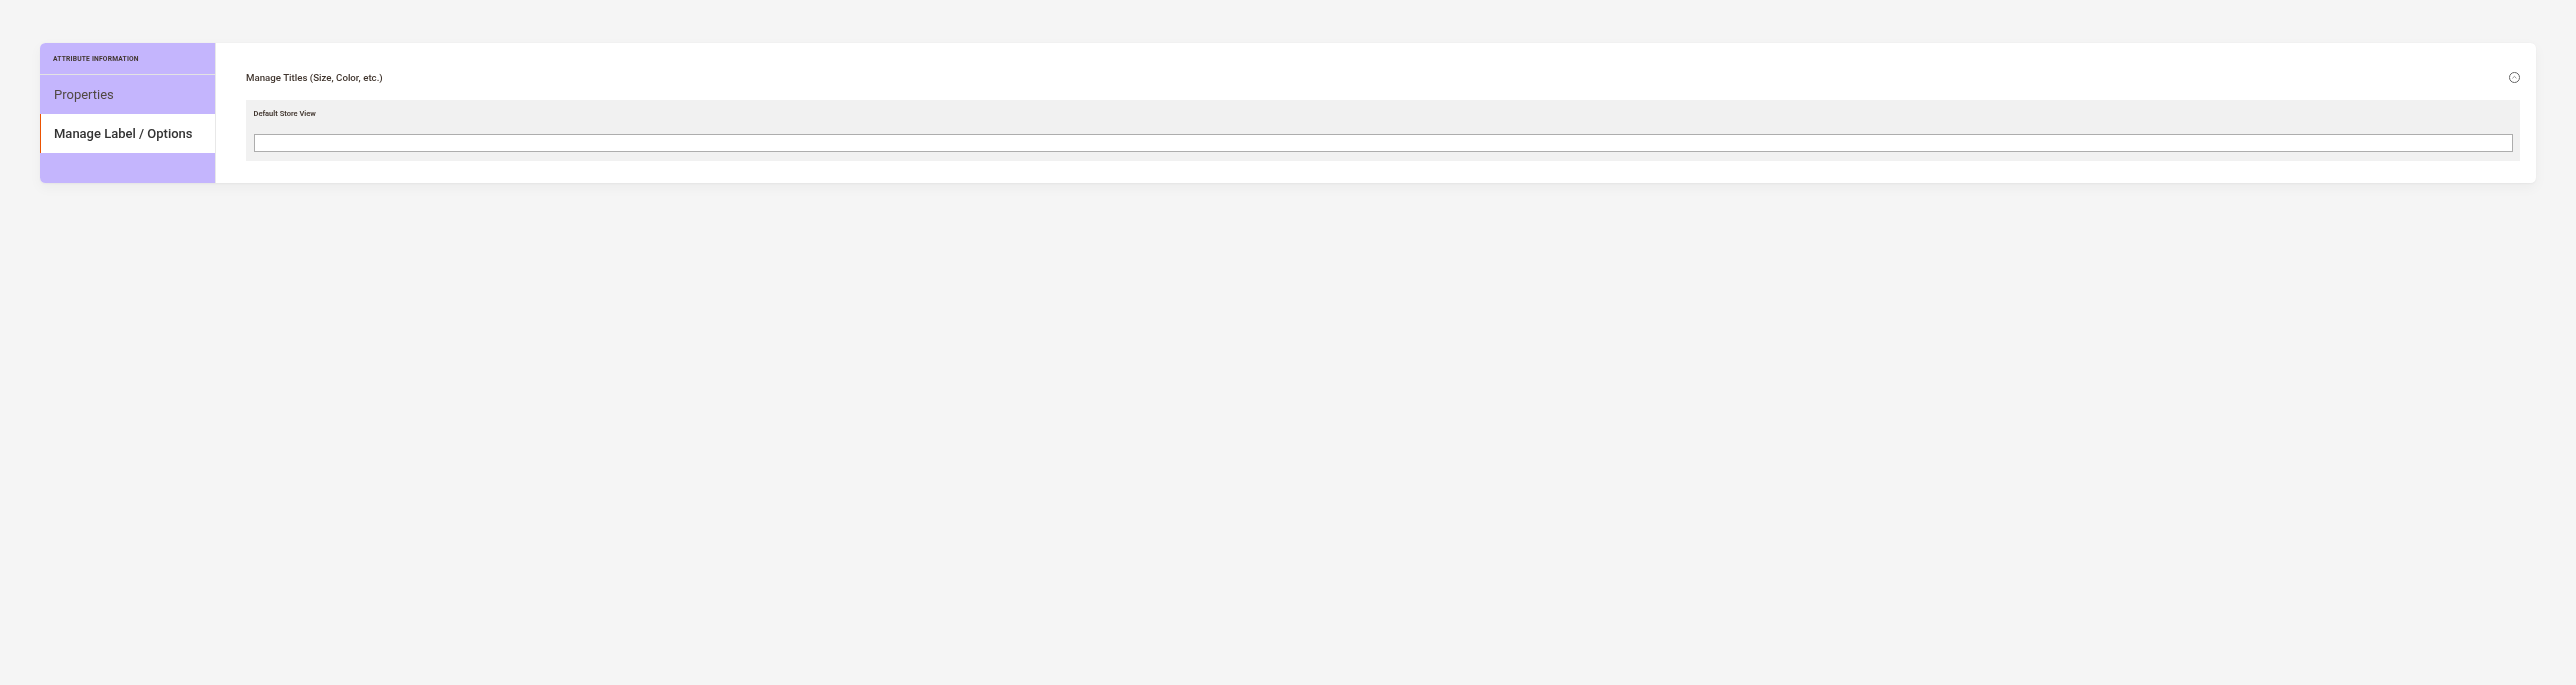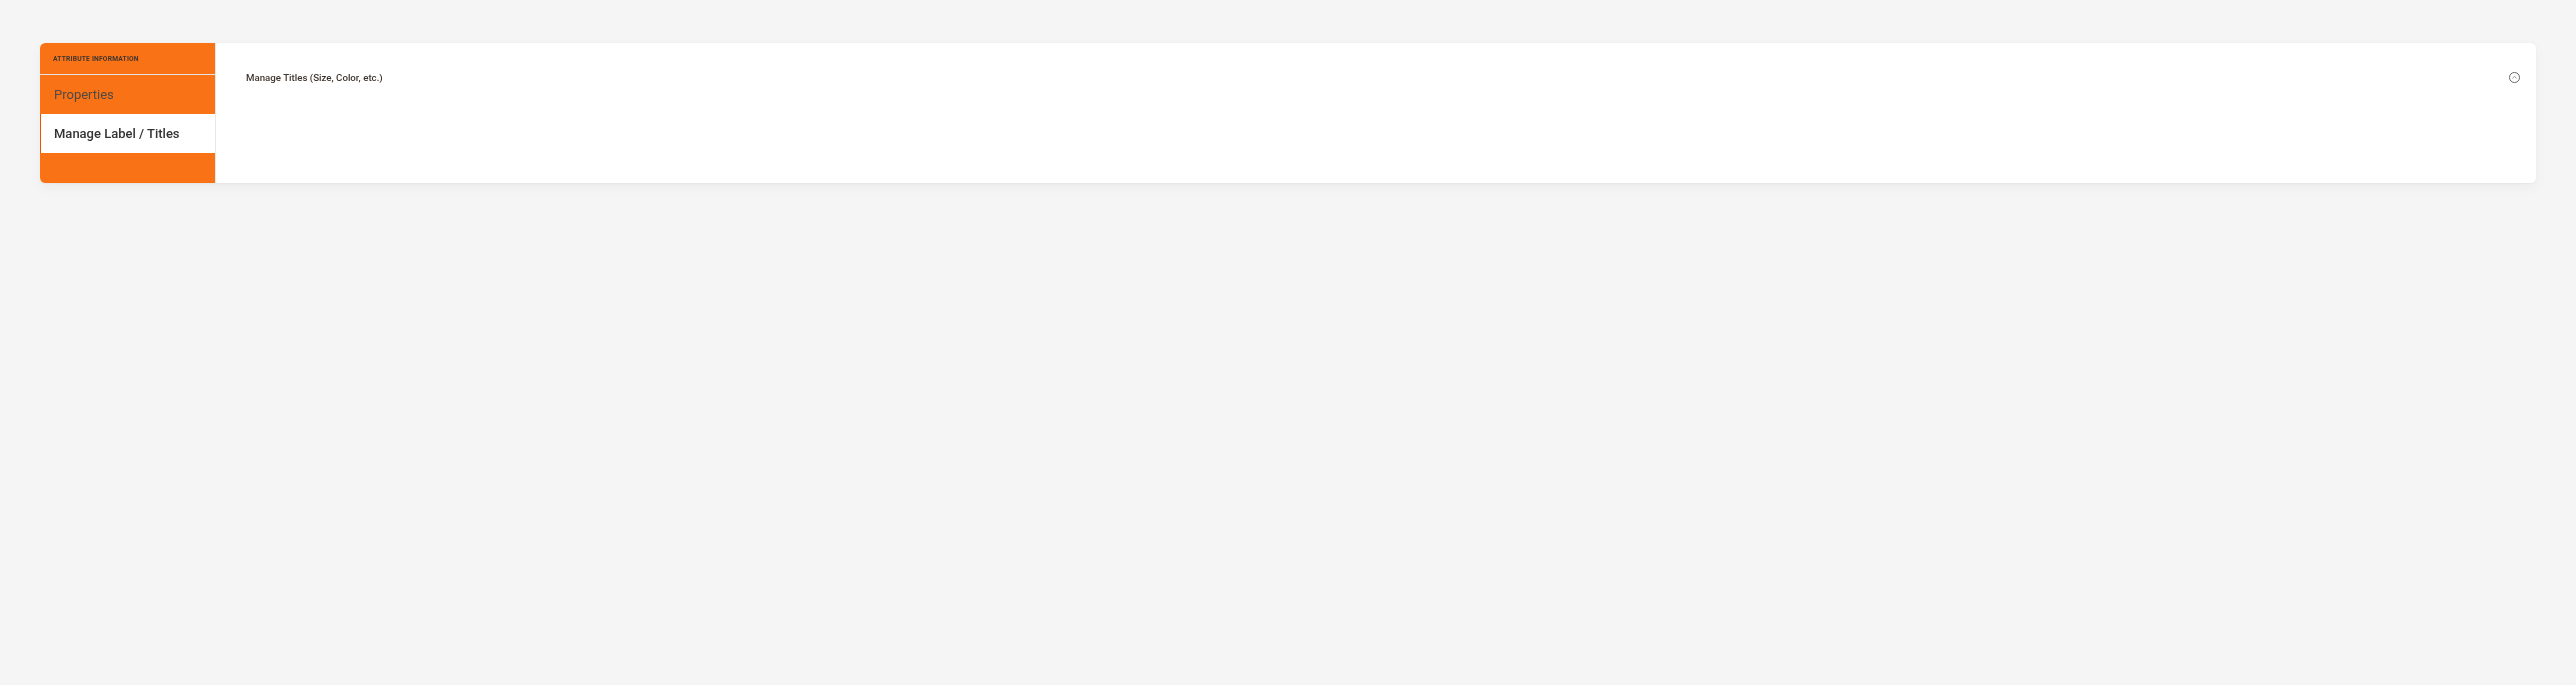--- a/index.html
+++ b/index.html
@@ -16,21 +16,21 @@
     border-radius: 5.4px;
     box-shadow: 0 0.5px 2.2px rgba(0,0,0,0.04), 0 4.3px 13px rgba(0,0,0,0.04);
     display: flex;
     overflow: hidden;
     min-height: 140px;
     padding-bottom: 16px;
   }
   .sidebar {
     width: 176px;
     flex: 0 0 176px;
-    background: #f97316;
+    background: #c4b5fd;
     border-right: 0.5px solid #e8e8e8;
     margin-bottom: -16px;
   }
   .sidebar-title {
     font-size: 6.7px;
     letter-spacing: 0.2px;
     font-weight: 700;
     color: #41362f;
     padding: 12px 13px 10.8px 13px;
     border-bottom: 0.5px solid #e3e3e3;
@@ -110,33 +110,39 @@
 <div class="card">
 
   <aside class="sidebar">
     <div class="sidebar-title">ATTRIBUTE INFORMATION</div>
 
     <div class="sidebar-item">
       <span>Properties</span>
     </div>
 
     <div class="sidebar-item active">
-      <span>Manage Label / Titles</span>
+      <span>Manage Label / Options</span>
     </div>
   </aside>
 
   <main class="main">
 
     <div class="section-header">
       <h2 class="section-title">Manage Titles (Size, Color, etc.)</h2>
 
       <button class="collapse-btn" type="button">
         <svg viewBox="0 0 10 10">
           <polyline points="1.5,6.2 5,2.8 8.5,6.2" fill="none" stroke="#666" stroke-width="1.4" stroke-linecap="round" stroke-linejoin="round"></polyline>
         </svg>
       </button>
     </div>
 
+    <div class="field-block">
+      <div class="field-header">Default Store View</div>
+      <div class="field-body">
+        <input type="text" class="text-input" value="" style="">
+      </div>
+    </div>
 
   </main>
 
 </div>
 
 
 </body></html>

